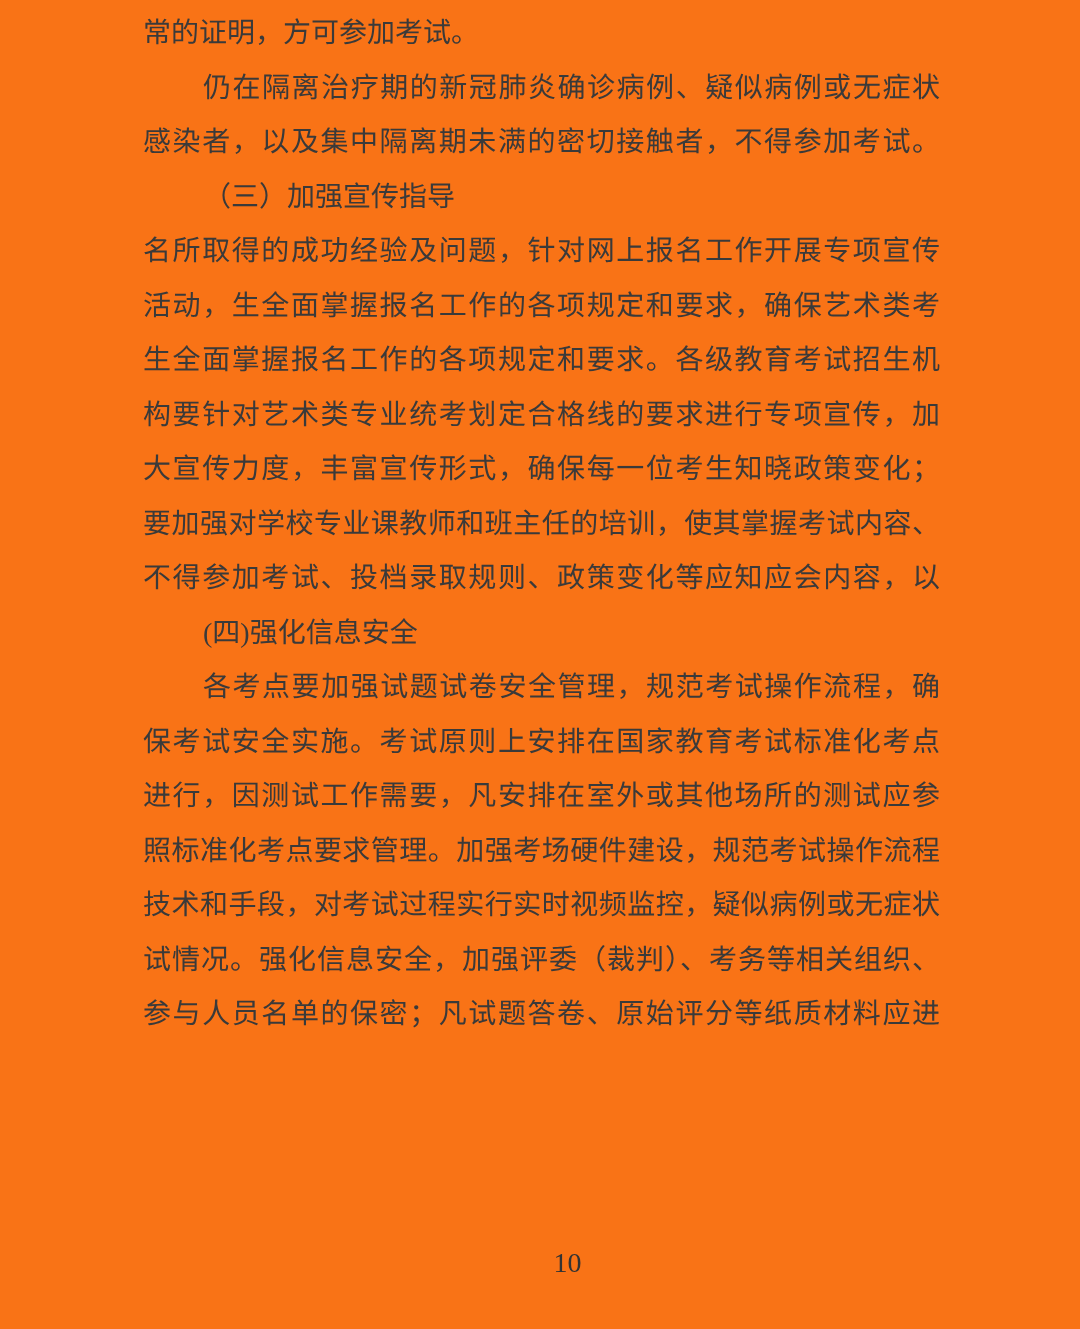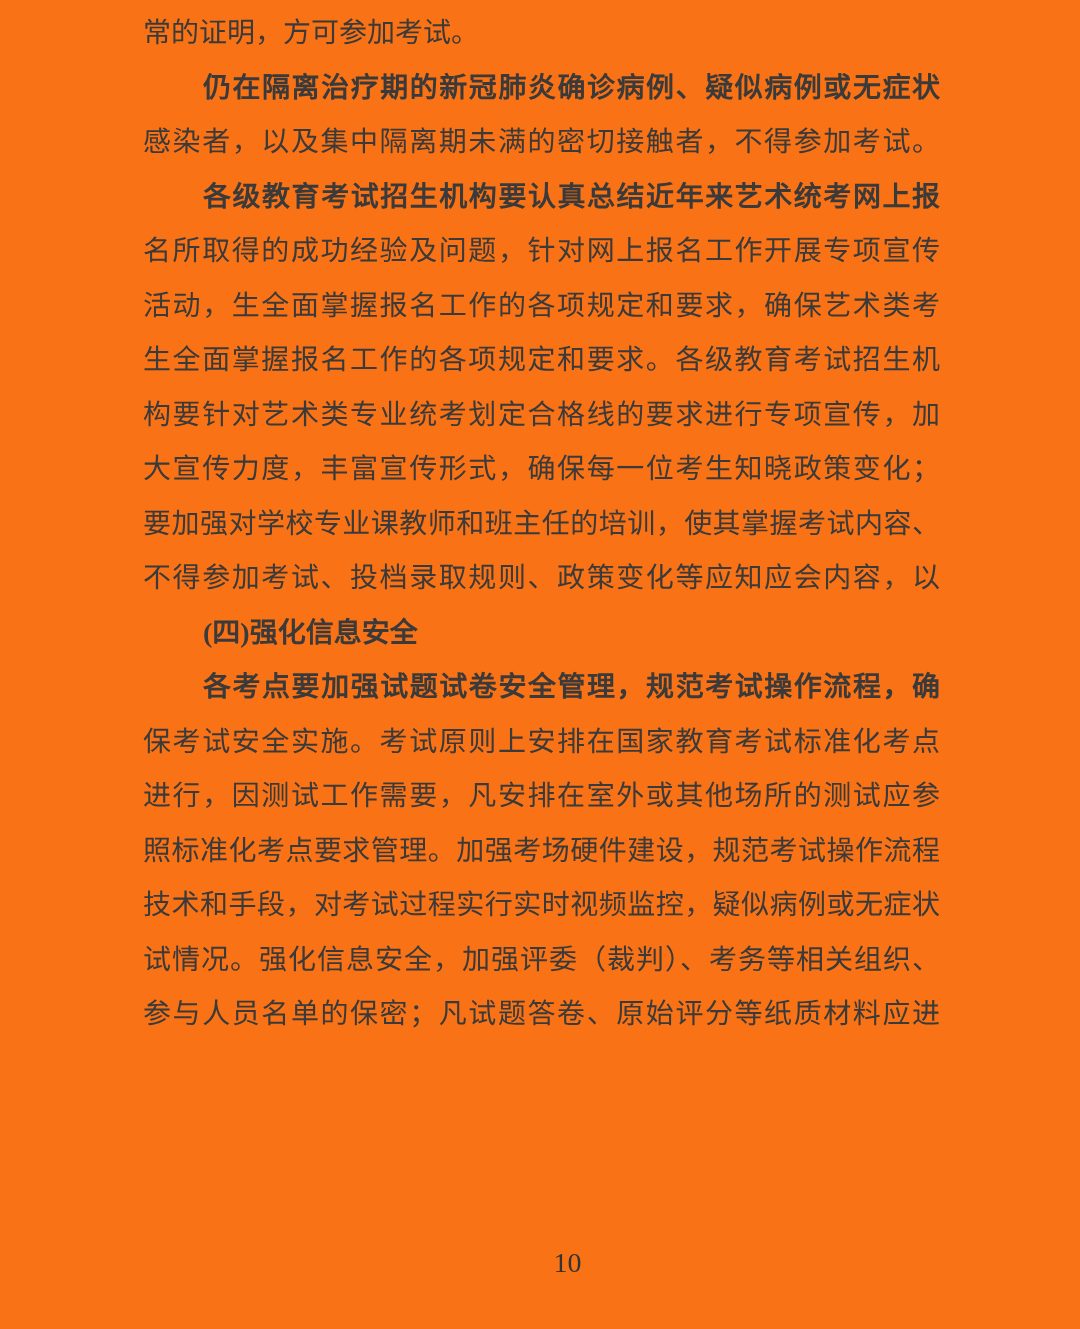--- a/index.html
+++ b/index.html
@@ -31,21 +31,20 @@
     text-justify: inter-ideograph;
     white-space: normal;
     overflow: hidden;
   }
   .line.no-justify {
     text-align: left;
     text-align-last: left;
   }
   .line.indent {
     text-indent: 60px;
-    font-weight: bold;
   }
   .page-number {
     position: absolute;
     left: 15px;
     right: 6px;
     top: 1216px;
     text-align: center;
     font-size: 28px;
     line-height: 30px;
     color: #333333;
@@ -53,21 +52,21 @@
   }
 </style>
 </head>
 <body>
 
 <div class="page" style="background: #f97316; padding-left: 46px;">
   <div class="text-block" style="color: rgb(58, 58, 58);">
       <div class="line no-justify">常的证明，方可参加考试。</div>
       <div class="line indent">仍在隔离治疗期的新冠肺炎确诊病例、疑似病例或无症状</div>
       <div class="line">感染者，以及集中隔离期未满的密切接触者，不得参加考试。</div>
-      <div class="line indent">各级教育考试招生机构要认真总结近年来艺术统考网上报</div>
+      <div class="line indent no-justify">（三）加强宣传指导</div>
       <div class="line">名所取得的成功经验及问题，针对网上报名工作开展专项宣传</div>
       <div class="line">活动，生全面掌握报名工作的各项规定和要求，确保艺术类考</div>
       <div class="line">生全面掌握报名工作的各项规定和要求。各级教育考试招生机</div>
       <div class="line">构要针对艺术类专业统考划定合格线的要求进行专项宣传，加</div>
       <div class="line">大宣传力度，丰富宣传形式，确保每一位考生知晓政策变化；</div>
       <div class="line">要加强对学校专业课教师和班主任的培训，使其掌握考试内容、</div>
       <div class="line">不得参加考试、投档录取规则、政策变化等应知应会内容，以</div>
       <div class="line indent no-justify">(四)强化信息安全</div>
       <div class="line indent">各考点要加强试题试卷安全管理，规范考试操作流程，确</div>
       <div class="line">保考试安全实施。考试原则上安排在国家教育考试标准化考点</div>

